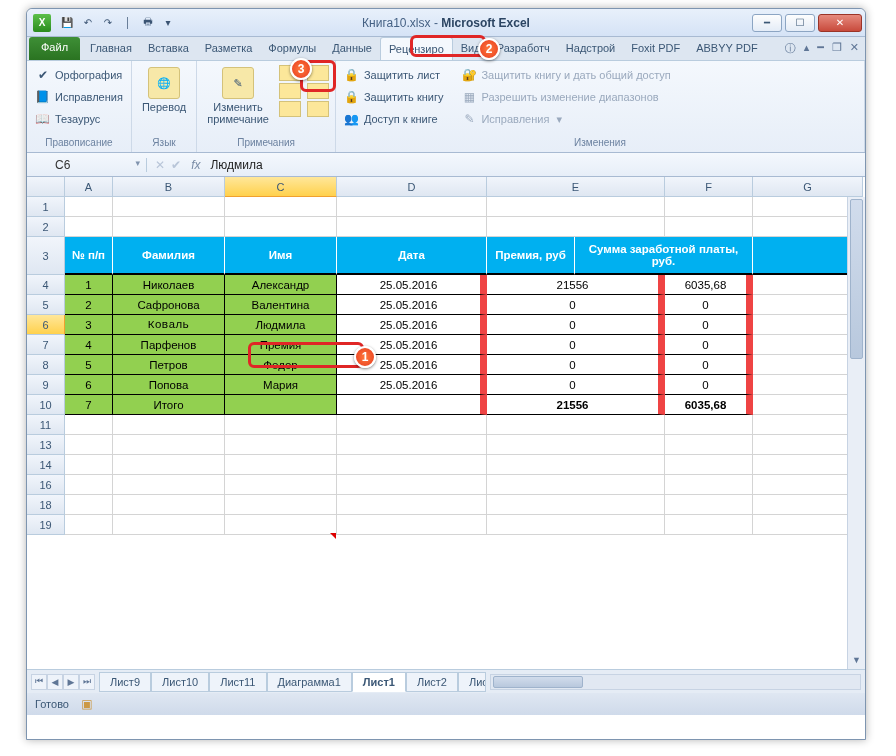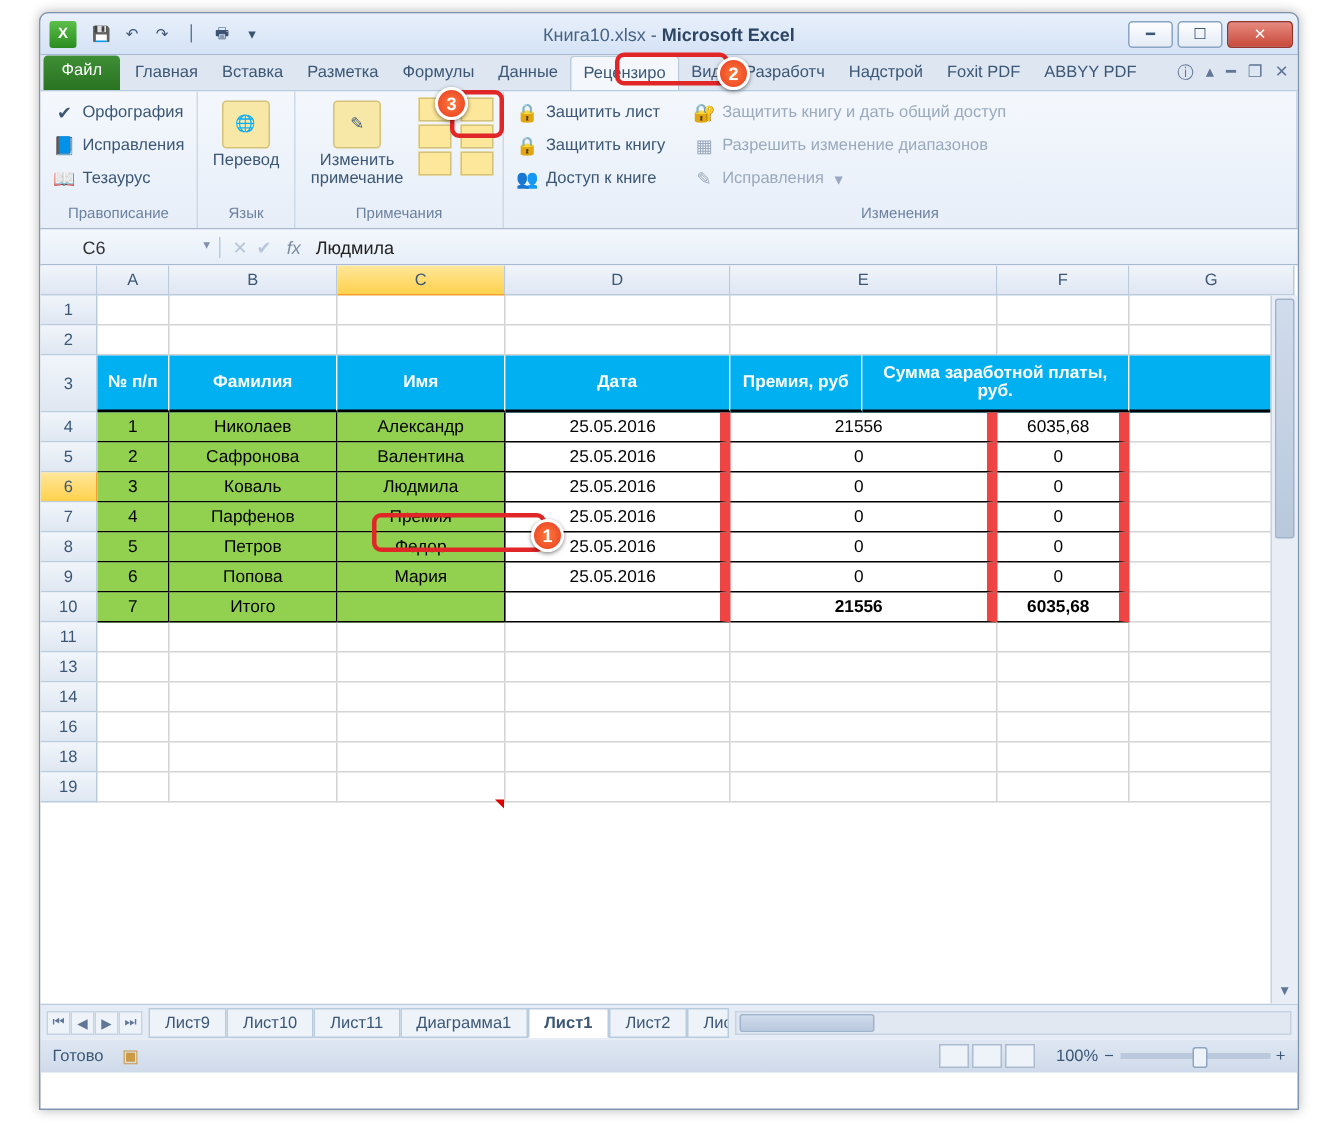--- a/index.html
+++ b/index.html
@@ -268,21 +268,21 @@
           <div class="cell gcell" style="width: 112px;">Сафронова</div>
           <div class="cell gcell" style="width: 112px;">Валентина</div>
           <div class="cell ncell" style="width: 150px;">25.05.2016</div>
           <div class="cell ncell" style="width: 178px;">0</div>
           <div class="cell ncell" style="width: 88px;">0</div>
           <div class="cell" style="width: 110px;"></div>
         </div>
         <div class="row">
           <div class="rh sel">6</div>
           <div class="cell gcell" style="width: 48px;">3</div>
-          <div class="cell gcell" style="width: 112px;">Коваль</div>
+          <div class="cell gcell" style="width: 112px; font-family: Liberation Mono, monospace;">Коваль</div>
           <div class="cell gcell" style="width: 112px;">Людмила</div>
           <div class="cell ncell" style="width: 150px;">25.05.2016</div>
           <div class="cell ncell" style="width: 178px;">0</div>
           <div class="cell ncell" style="width: 88px;">0</div>
           <div class="cell" style="width: 110px;"></div>
         </div>
         <div class="row">
           <div class="rh">7</div>
           <div class="cell gcell" style="width: 48px;">4</div>
           <div class="cell gcell" style="width: 112px;">Парфенов</div>
@@ -406,31 +406,20 @@
       <div class="stab">Лист2</div>
       <div class="stab" style="width: 28px; overflow: hidden;">Лист3</div>
       <div class="hscroll" style="order:9">
         <div class="thumb"></div>
       </div>
   </div>
 
   <div class="status">
     <span>Готово</span>
     <span class="ico-sm" style="margin-left:10px;color:#c94">▣</span>
-    <div class="views">
-      <div class="vbtn"></div>
-      <div class="vbtn"></div>
-      <div class="vbtn"></div>
-      <div class="zoom">
-        <span>100%</span>
-        <span>−</span>
-        <div class="zoom-slider"></div>
-        <span>+</span>
-      </div>
-    </div>
   </div>
 
 </div>
 
 <div class="callout" style="top:35px;left:410px;width:76px;height:22px"></div>
 <div class="badge" style="top:38px;left:478px">2</div>
 <div class="callout" style="top:60px;left:300px;width:36px;height:32px"></div>
 <div class="badge" style="top:58px;left:290px">3</div>
 <div class="callout" style="top:342px;left:248px;width:116px;height:26px"></div>
 <div class="badge" style="top:346px;left:354px">1</div>

